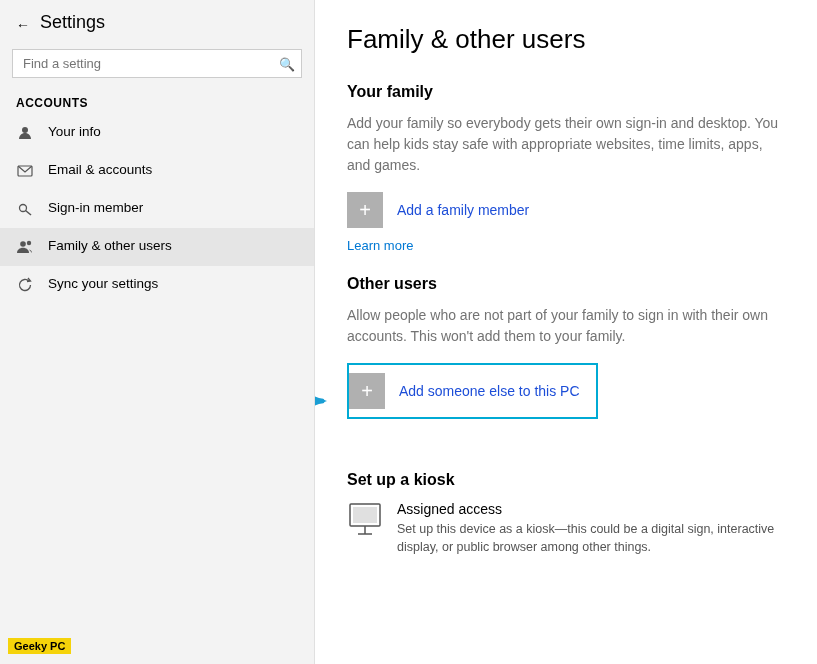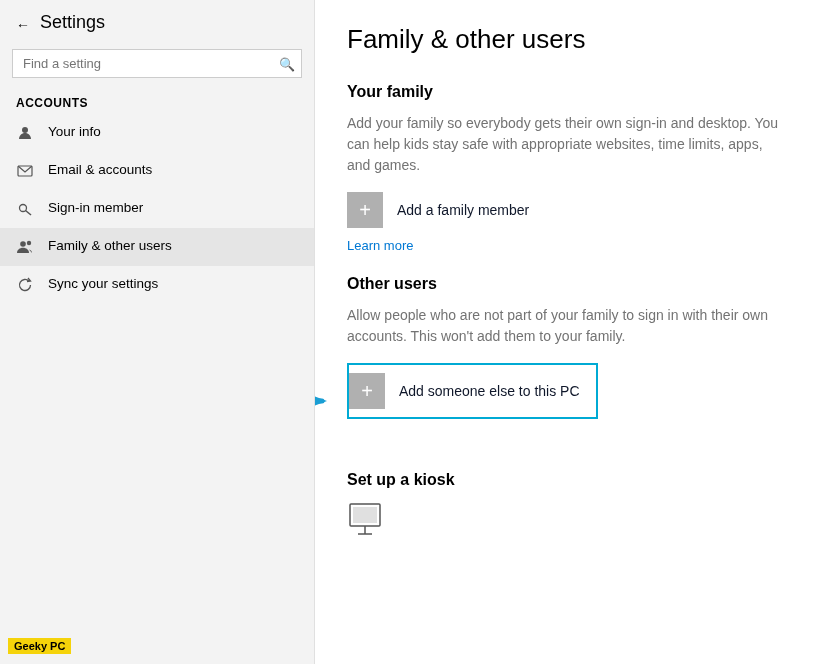--- a/index.html
+++ b/index.html
@@ -144,21 +144,21 @@
       align-items: center;
       justify-content: center;
       font-size: 20px;
       color: #fff;
       flex-shrink: 0;
       cursor: pointer;
     }
 
     .add-label {
       font-size: 14px;
-      color: #0f172a;
+      color: #1d4ed8;
       padding-left: 14px;
     }
 
     .learn-more-link {
       font-size: 13px;
       color: #0078d4;
       cursor: pointer;
       text-decoration: none;
       display: inline-block;
       margin-bottom: 22px;
@@ -348,17 +348,21 @@
 
   <div class="kiosk-item">
     <div class="kiosk-icon">
       <svg width="34" height="38" viewBox="0 0 34 38" fill="none" stroke="#555" stroke-width="1.5">
         <rect x="2" y="2" width="30" height="22" rx="1"></rect>
         <line x1="17" y1="24" x2="17" y2="32"></line>
         <line x1="10" y1="32" x2="24" y2="32"></line>
         <rect x="5" y="5" width="24" height="16" rx="0" fill="#e0e0e0" stroke="none"></rect>
       </svg>
     </div>
+    <div class="kiosk-text-block">
+      <div class="kiosk-title">Assigned access</div>
+      <div class="kiosk-desc">Set up this device as a kiosk—this could be a digital sign, interactive display, or public browser among other things.</div>
+    </div>
   </div>
 
 </div>
 
 <div class="watermark">Geeky PC</div>
 
 </body></html>

